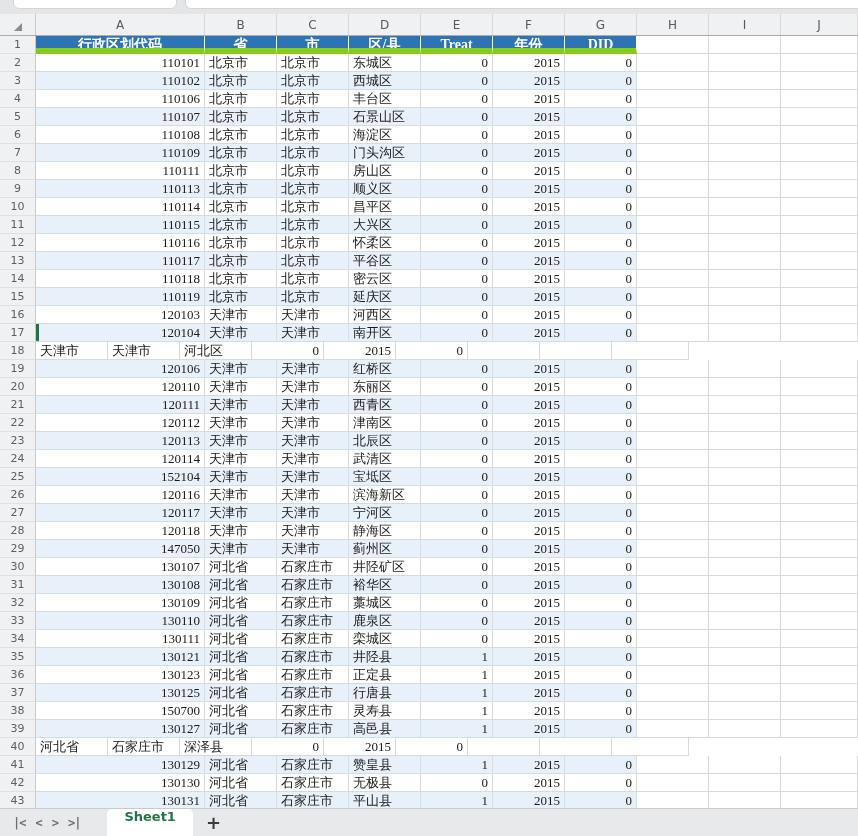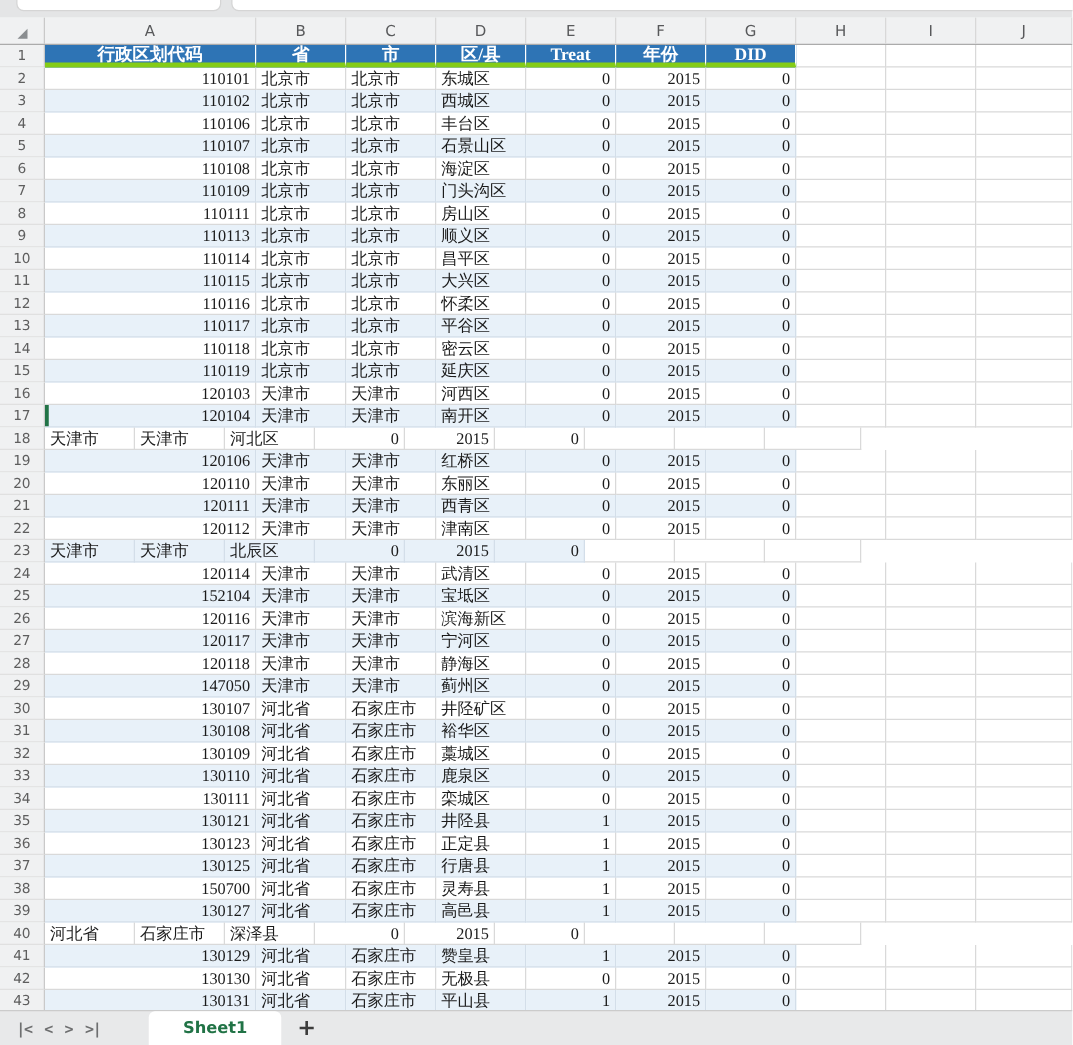--- a/index.html
+++ b/index.html
@@ -37,36 +37,36 @@
     width:36px; background:#F0F1F2; border-right:1px solid #C9C9C9; border-bottom:1px solid #E0E0E0;
     font-family:"DejaVu Sans",sans-serif; font-size:11px; color:#5E5E5E;
     text-align:center; line-height:17px;
   }
   .cell { border-right:1px solid #D9D9D9; border-bottom:1px solid #D9D9D9; padding:0 4px; overflow:hidden; white-space:nowrap; position:relative; }
   .num { text-align:right; }
   .txt { text-align:left; }
   .band .cell.tbl { background:#E8F1F9; border-right-color:#D3DEE9; border-bottom-color:#D3DEE9; }
   .hcell {
     background:#2E74B5; color:#FFFFFF; font-weight:bold; text-align:center;
-    border-right:1px solid #FFFFFF; border-bottom:4px solid #84cc16; font-size:14px;
+    border-right:1px solid #FFFFFF; border-bottom:6px solid #84cc16; font-size:14px;
   }
   .activebar { position:absolute; left:0; top:0; width:3px; height:18px; background:#217346; }
   
   .tabbar {
     height:28px; background:#E8E9EA; border-top:1px solid #CBCBCB;
     display:flex; align-items:center;
   }
   .navbtn {
     color:#6E6F70; font-size:12px; font-weight:bold;
     font-family:"DejaVu Sans Mono",monospace; padding:0 5px; letter-spacing:-1px; cursor:default;
   }
   .navgroup { margin-left:8px; display:flex; }
   .sheettab {
-    margin-left:34px; height:27px; padding:0 27px; background:#FFFFFF;
-    display:flex; align-items:center; justify-content:center;
+    margin-left:22px; height:27px; padding:0 17px; background:#FFFFFF;
+    display:flex; justify-content:center;
     border-radius:5px 5px 0 0; align-self:flex-end;
   }
   .sheettab span { color:#217346; font-weight:bold; font-size:13px; }
   .plusbtn { margin-left:13px; color:#3C3C3C; font-size:18px; font-weight:bold; line-height:26px; }
 </style>
 </head>
 <body>
 
 <div class="topbar">
   <div class="namebox"></div>
@@ -372,20 +372,21 @@
       <div class="cell tbl txt w-s">津南区</div>
       <div class="cell tbl num w-s">0</div>
       <div class="cell tbl num w-s">2015</div>
       <div class="cell tbl num w-s">0</div>
       <div class="cell w-s"></div>
       <div class="cell w-s"></div>
       <div class="cell w-j"></div>
     </div>
     <div class="row band">
       <div class="rowhdr">23</div>
+      <div class="cell tbl num w-a">120113</div>
       <div class="cell tbl txt w-s">天津市</div>
       <div class="cell tbl txt w-s">天津市</div>
       <div class="cell tbl txt w-s">北辰区</div>
       <div class="cell tbl num w-s">0</div>
       <div class="cell tbl num w-s">2015</div>
       <div class="cell tbl num w-s">0</div>
       <div class="cell w-s"></div>
       <div class="cell w-s"></div>
       <div class="cell w-j"></div>
     </div>

